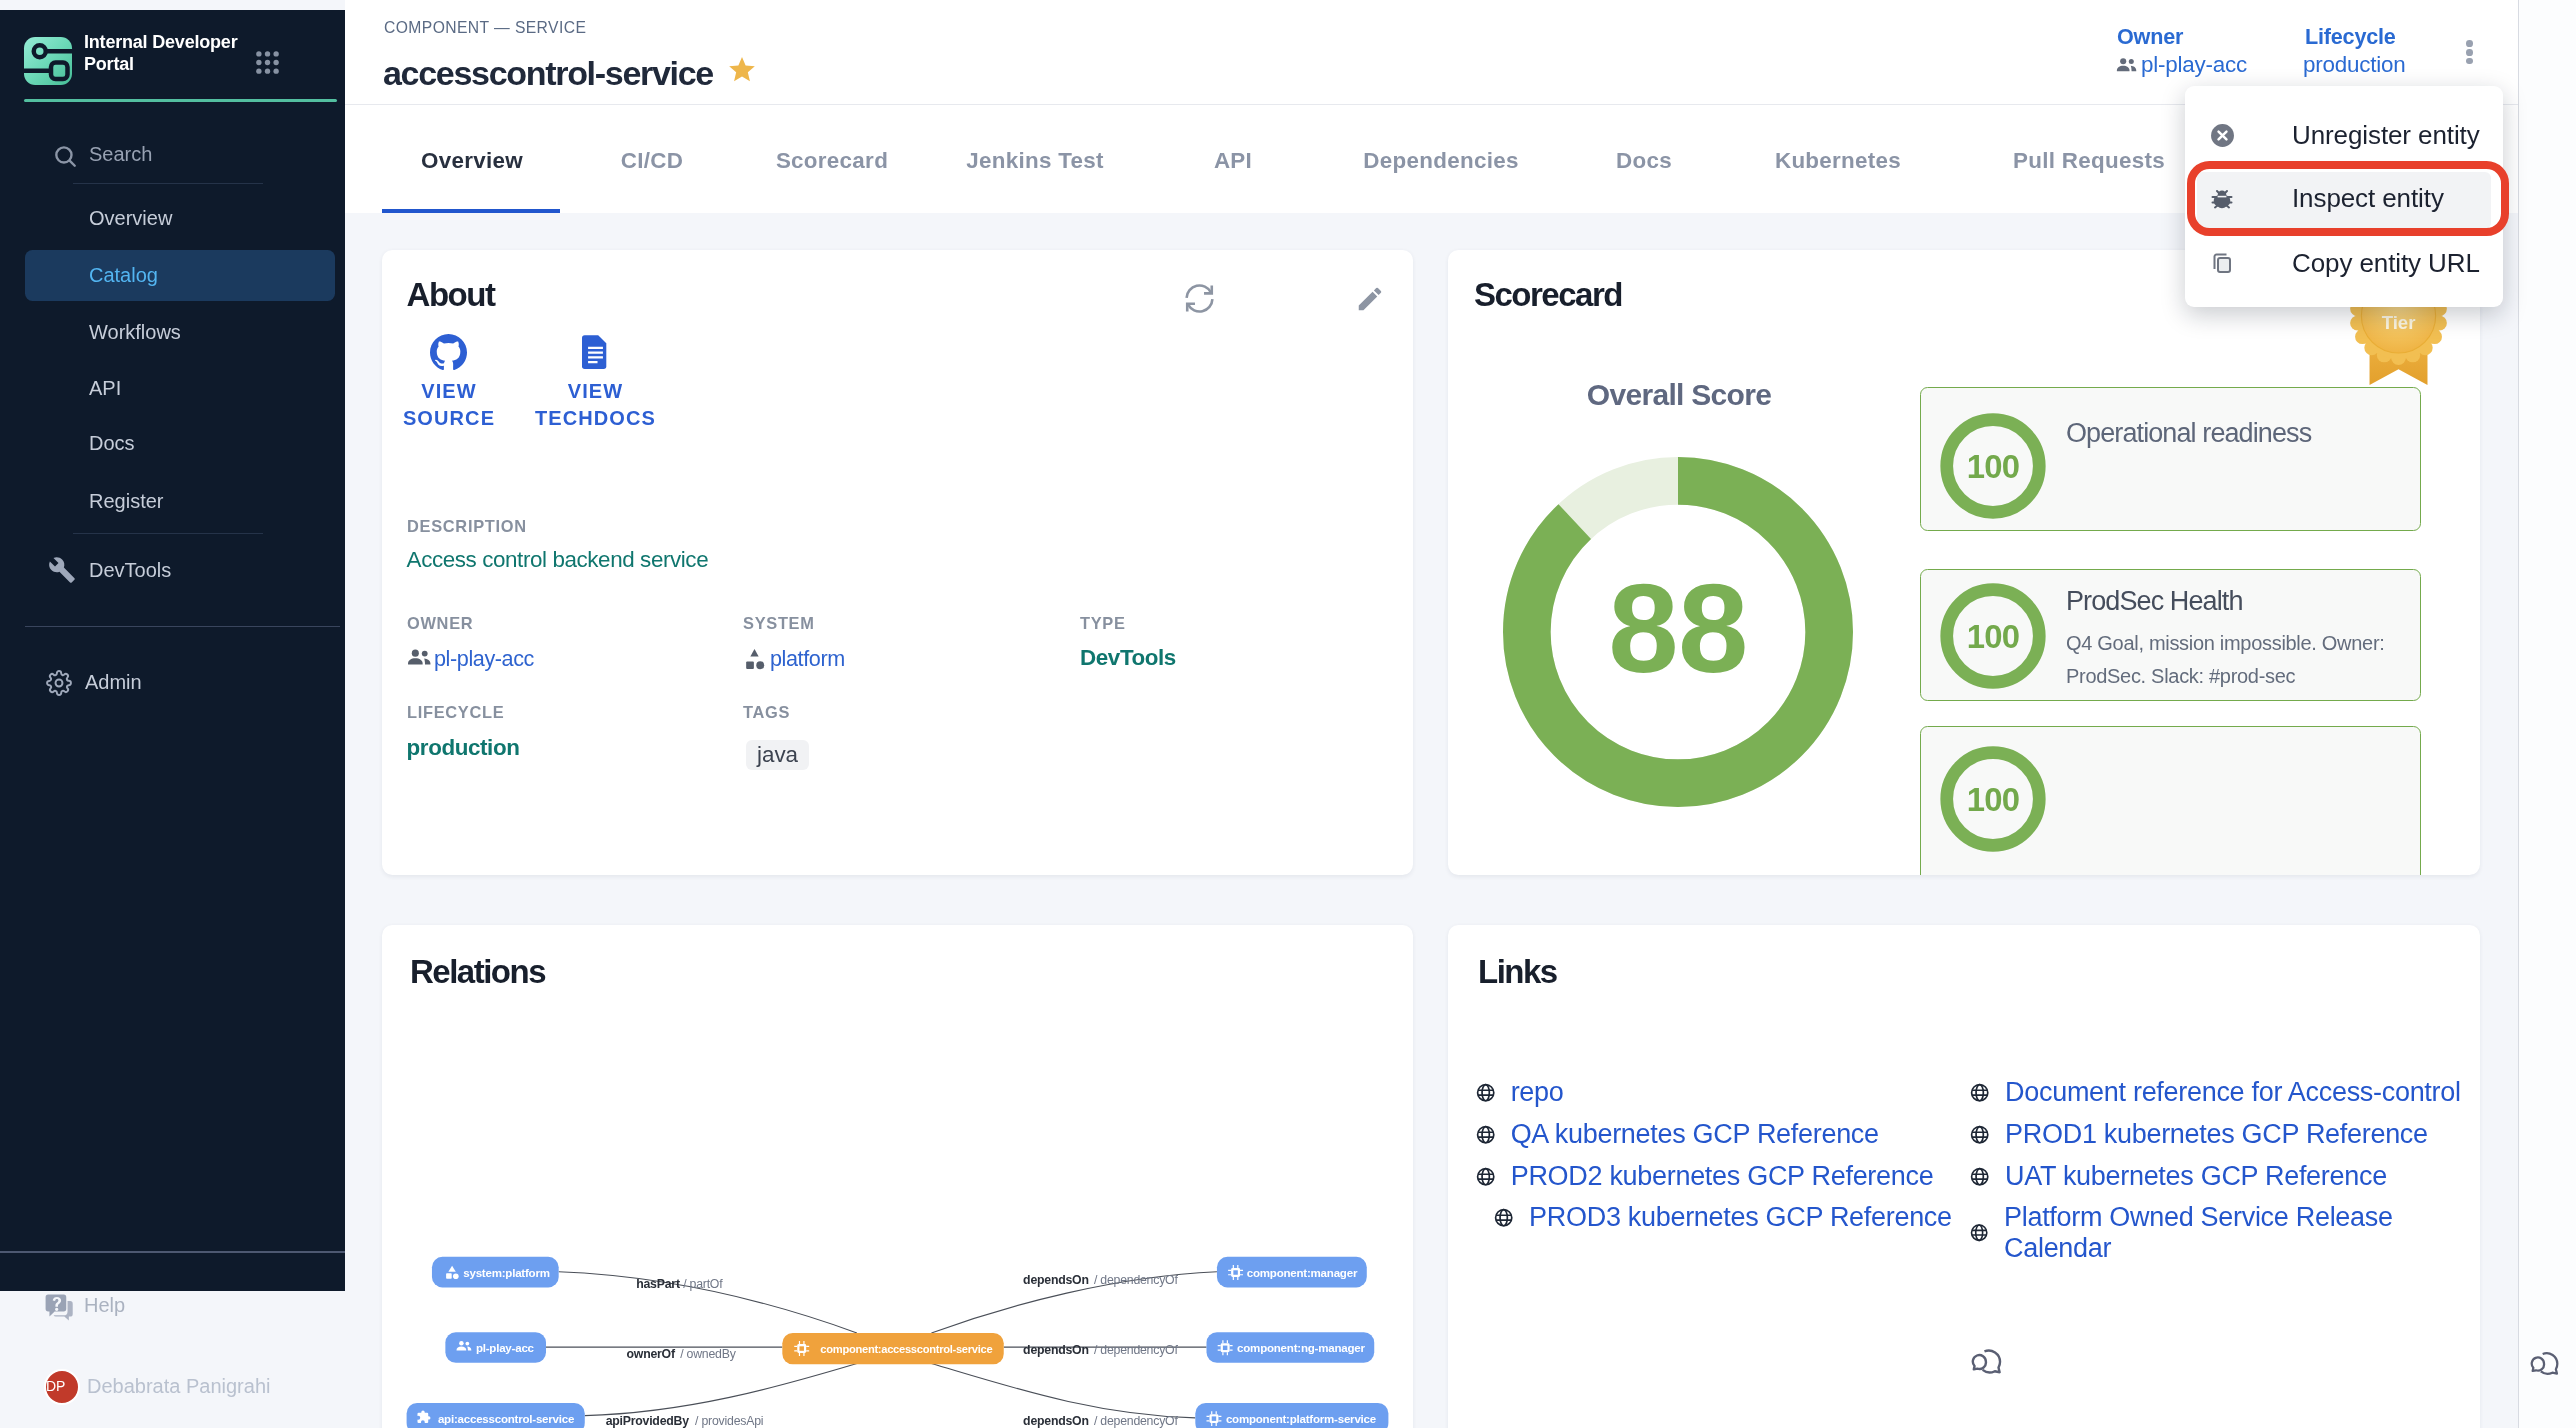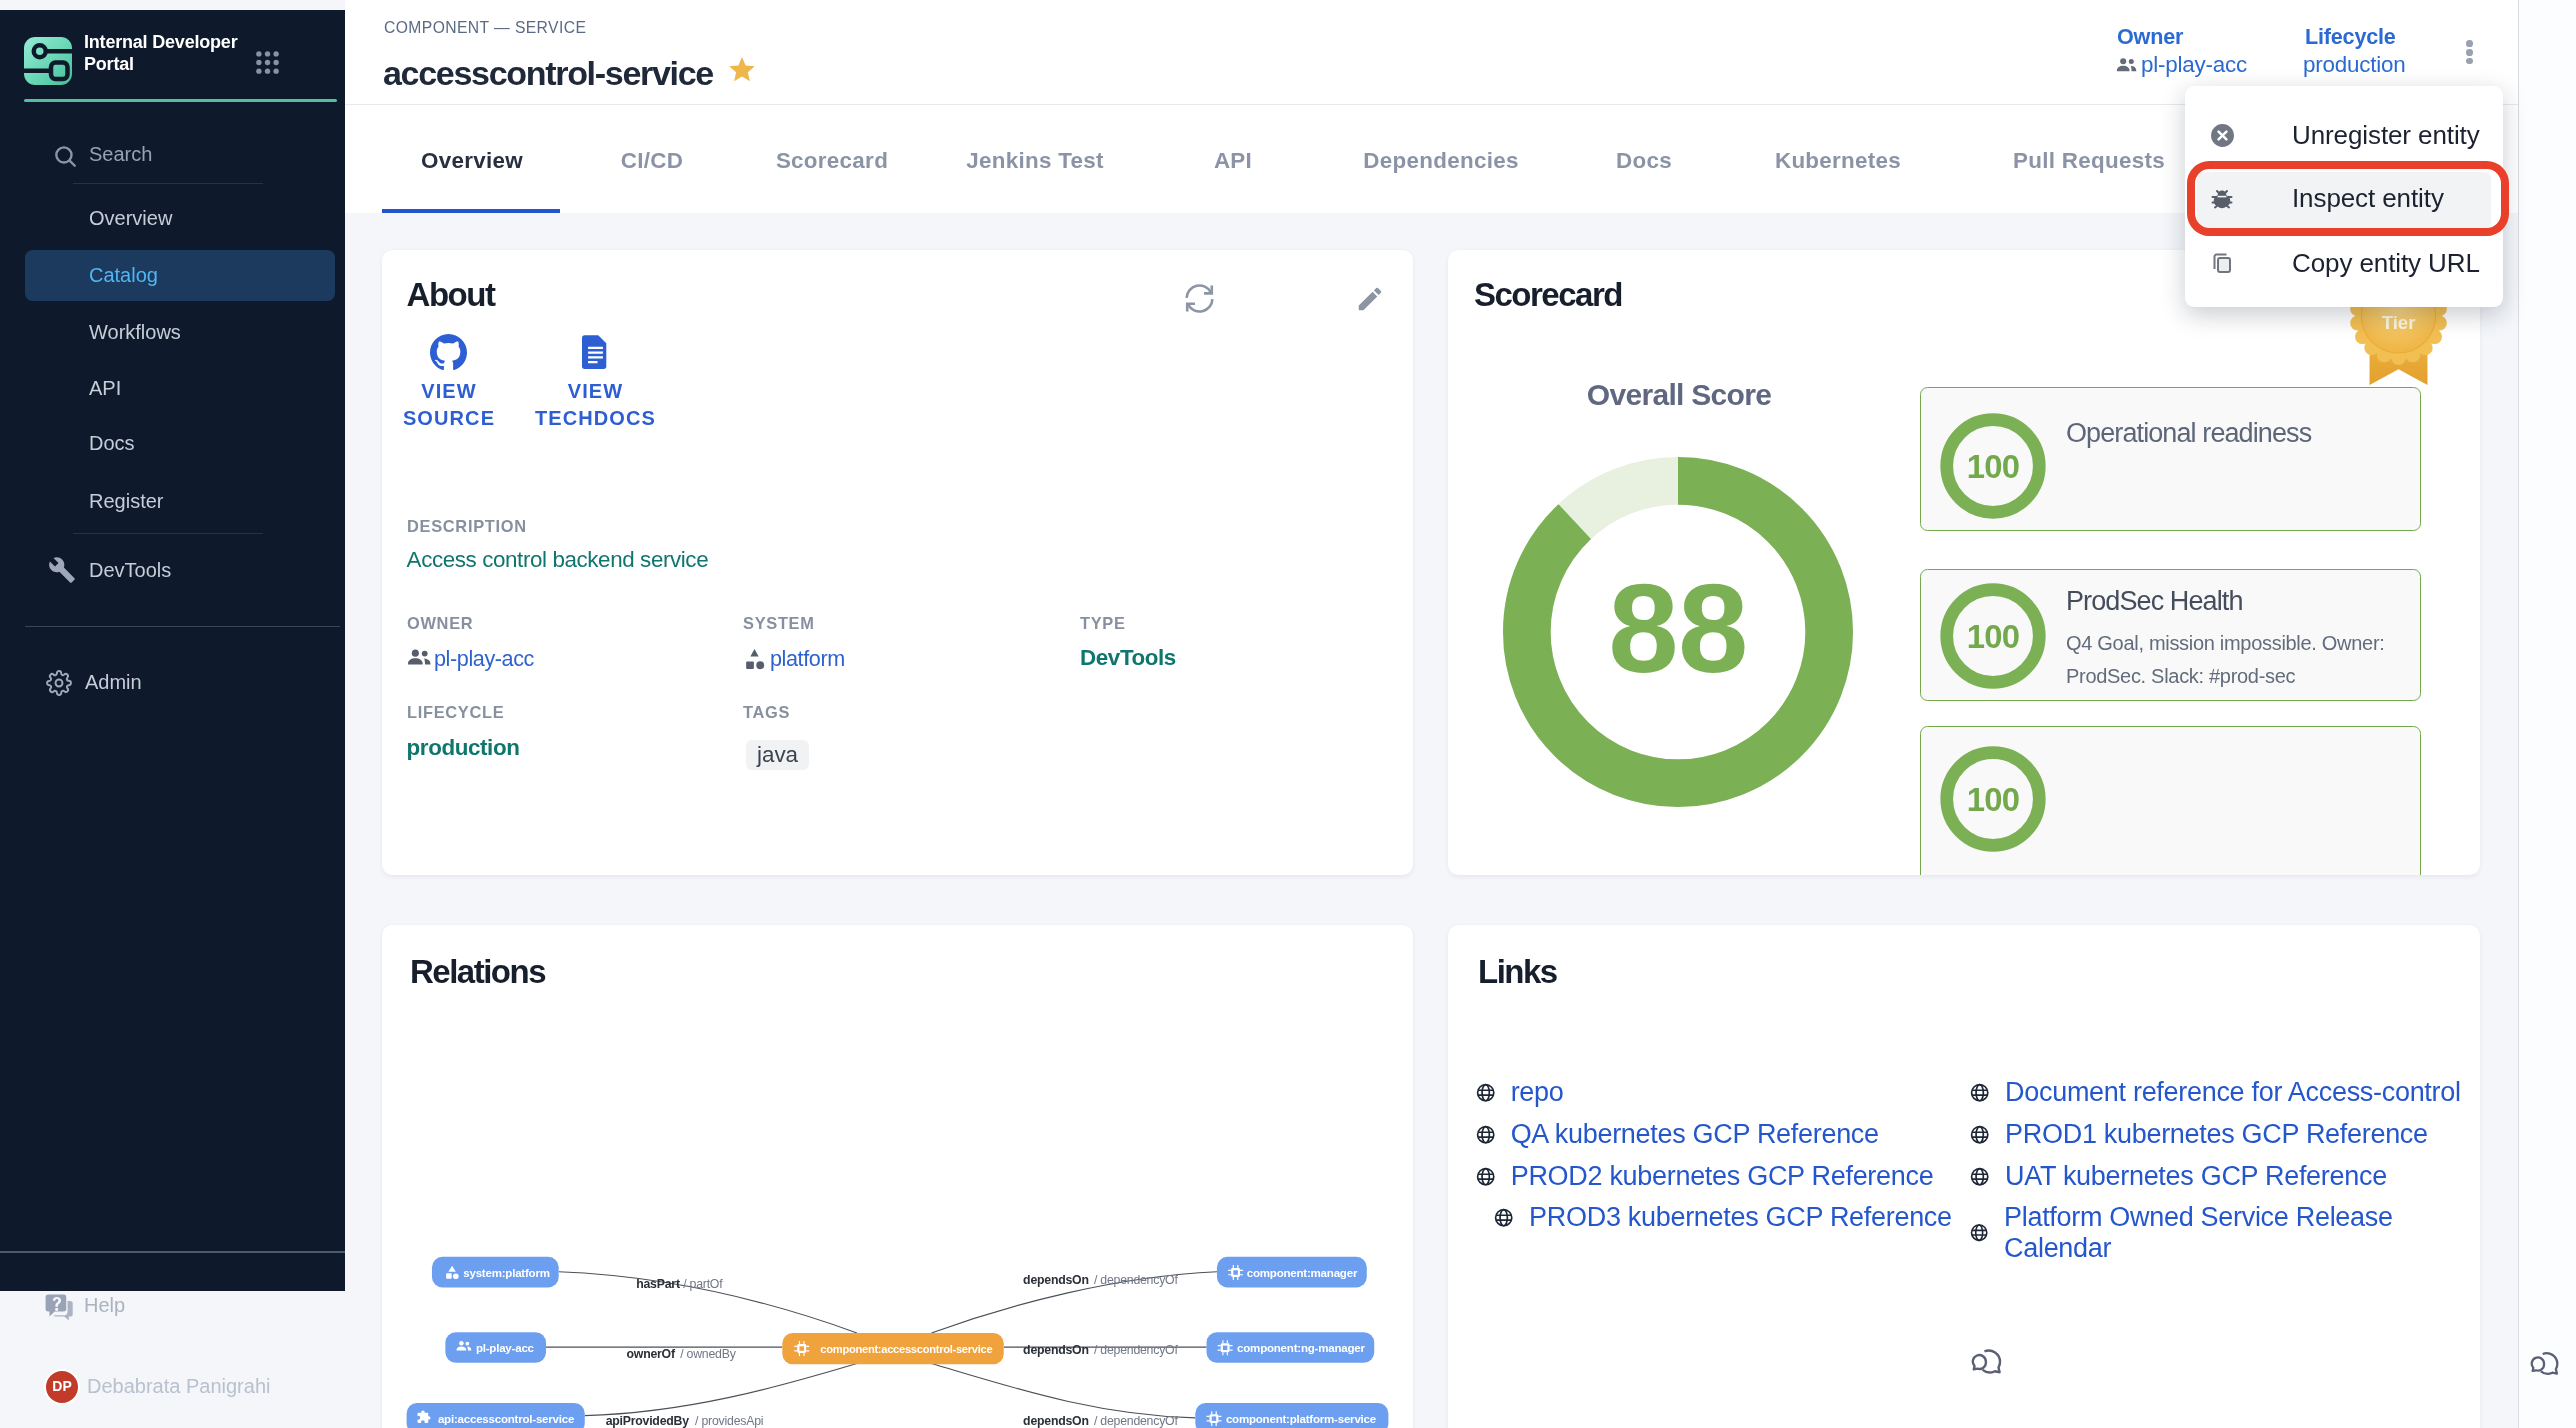--- a/index.html
+++ b/index.html
@@ -14,21 +14,21 @@
 #gridDots { position:absolute; left:256px; top:40px; }
 #tealRule { position:absolute; left:24px; top:89px; width:313px; height:3px; background:#53bfa0; border-radius:1.5px; }
 .navicon { position:absolute; left:52px; }
 .navtext { position:absolute; left:89px; font-size:20px; color:#c6cdd9; }
 .navdim  { color:#97a1b2; }
 .sdiv { position:absolute; left:73px; width:190px; height:0.7px; background:#253349; }
 #catalogBox { position:absolute; left:24.6px; top:240px; width:310px; height:51px; background:#1b3a5e; border-radius:7.5px; }
 #catalogText { position:absolute; left:89px; top:254px; font-size:20px; color:#53b5f1; }
 #bigDiv { position:absolute; left:24.6px; top:616px; width:315px; height:0.7px; background:#39455d; }
 #botDiv { position:absolute; left:0px; top:1241px; width:345px; height:1.5px; background:#4d5871; }
-#dpAvatar { position:absolute; left:44px; top:1359px; width:36px; height:36px; border-radius:50%; background:#c13a2a; border:2.2px solid #fff; color:#fff; font-weight:bold; font-size:14px; text-align:center; line-height:31px; }
+#dpAvatar { position:absolute; left:44px; top:1359px; width:36px; height:36px; border-radius:50%; background:#c13a2a; border:2.2px solid #fff; color:#fff; font-weight:normal; font-size:14px; text-align:left; line-height:31px; }
 
 
 #header { position:absolute; left:345px; top:0; width:2231px; height:213px; background:#fff; }
 #hdrDivider { position:absolute; left:0px; top:104px; width:2231px; height:0.7px; background:#e7e9ee; }
 #eyebrow { position:absolute; left:39px; top:19.4px; font-size:15.7px; color:#5a6a84; letter-spacing:0.4px;}
 #pageTitle { position:absolute; left:38px; top:54px; font-size:34px; font-weight:bold; color:#20293a; letter-spacing:-1.3px; }
 .tab { position:absolute; top:148px; font-size:22.4px; font-weight:bold; color:#8b94a6; transform:translateX(-50%); letter-spacing:0.3px;}
 .tab.active { color:#28303f; }
 #tabUnderline { position:absolute; left:37px; top:209px; width:178px; height:4.5px; background:#2156cd; }
 #ownerLabel,#lifeLabel { position:absolute; top:24px; font-size:21.6px; font-weight:bold; color:#2a6ad2; letter-spacing:-0.2px;}

